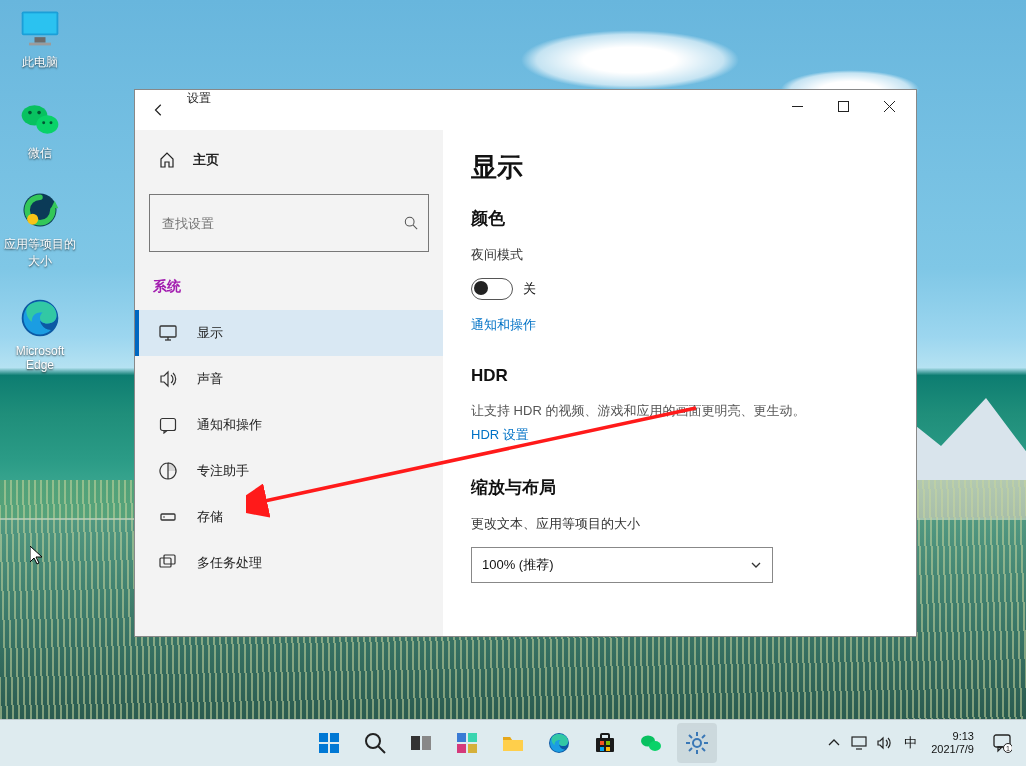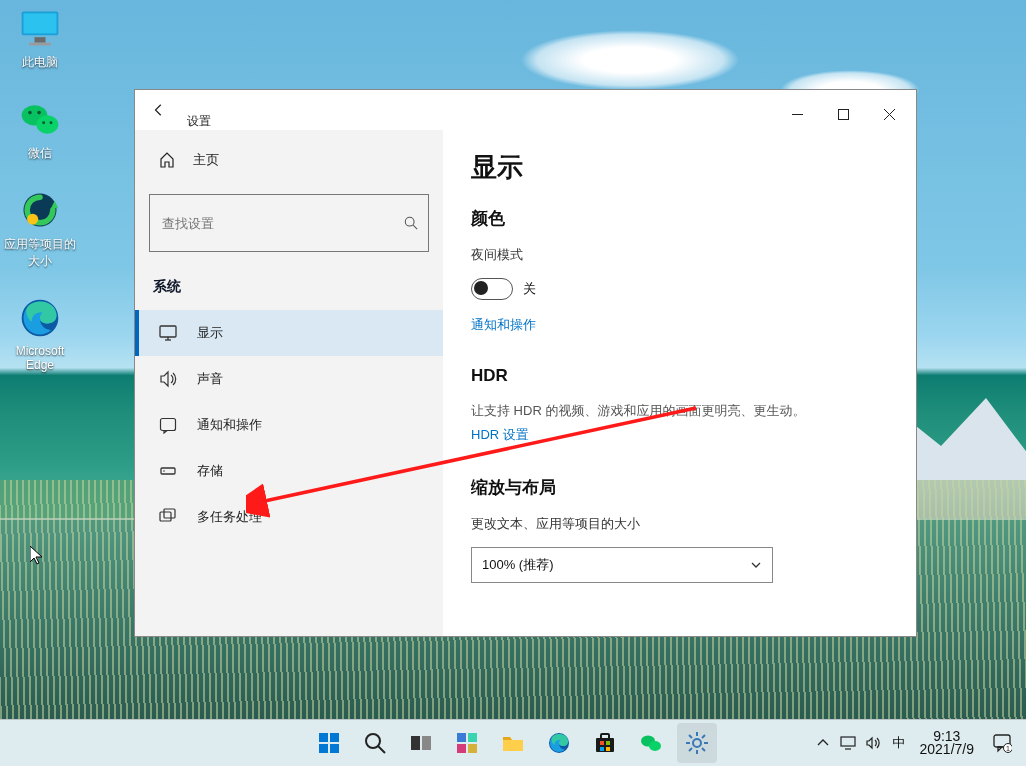--- a/index.html
+++ b/index.html
@@ -32,35 +32,35 @@
   .desk-icons{position:absolute;left:0;top:6px;}
   .di{width:80px;text-align:center;color:#fff;text-shadow:0 1px 2px rgba(0,0,0,.8);font-size:12px;margin-bottom:26px;}
   .di .ico{width:44px;height:44px;margin:0 auto 4px;display:flex;align-items:center;justify-content:center;}
   .di .ico svg{width:44px;height:44px;}
   
   .window{
     position:absolute;left:134px;top:89px;width:781px;height:546px;
     background:#fff;border:1px solid #888;
     display:flex;flex-direction:column;
   }
-  .titlebar{height:40px;display:flex;align-items:flex-end;padding:0 4px;}
+  .titlebar{height:40px;display:flex;align-items:flex-start;padding:0 4px;}
   .back-btn{width:40px;height:40px;display:flex;align-items:center;justify-content:center;cursor:pointer;}
   .title{margin-left:8px;font-size:12px;color:#222;}
   .win-controls{margin-left:auto;display:flex;}
   .wc{width:46px;height:32px;display:flex;align-items:center;justify-content:center;cursor:pointer;}
   .wc svg{width:11px;height:11px;}
   .body{flex:1;display:flex;overflow:hidden;}
   
   .sidebar{width:308px;background:#f3f3f3;padding:0 0 0 0;display:flex;flex-direction:column;}
-  .home{display:flex;align-items:center;height:40px;padding-left:24px;font-size:13px;color:#222;margin-top:10px;}
+  .home{display:flex;align-items:center;height:40px;padding-left:24px;font-size:13px;color:#222;margin-top:10px;font-weight:bold;}
   .home svg{width:16px;height:16px;margin-right:18px;}
   .search{margin:14px 14px 6px 14px;height:34px;border:1px solid #777;display:flex;align-items:center;padding:11px 10px;color:#666;background:#f3f3f3;}
   .search input{flex:1;border:none;outline:none;background:transparent;font-size:13px;color:#333;font-family:inherit;}
   .search svg{width:14px;height:14px;color:#555;}
-  .cat{padding:20px 0 10px 18px;font-size:14px;font-weight:600;color:#0f172a;}
+  .cat{padding:20px 0 10px 18px;font-size:14px;font-weight:600;color:#a21caf;}
   .navlist{margin-top:4px;}
   .navitem{display:flex;align-items:center;height:46px;padding-left:24px;font-size:13px;color:#222;cursor:pointer;position:relative;}
   .navitem.active{background:#d9e8f3;}
   .navitem.active::before{content:"";position:absolute;left:0;top:0;bottom:0;width:4px;background:#0067c0;}
   .navitem .ni-ico{width:18px;height:18px;margin-right:20px;display:flex;align-items:center;justify-content:center;color:#333;}
   .navitem .ni-ico svg{width:18px;height:18px;}
   
   .content{flex:1;padding:20px 28px 0 28px;overflow:auto;}
   .content h1{font-size:26px;font-weight:600;margin:0 0 22px;}
   .section-title{font-size:17px;font-weight:600;margin:8px 0 16px;}
@@ -81,21 +81,21 @@
     background:rgba(234,240,246,.92);backdrop-filter:blur(4px);
     display:flex;align-items:center;border-top:1px solid rgba(0,0,0,.15);
   }
   .tb-center{position:absolute;left:50%;transform:translateX(-50%);display:flex;gap:6px;}
   .tb-ico{width:40px;height:40px;display:flex;align-items:center;justify-content:center;border-radius:4px;cursor:pointer;}
   .tb-ico svg,.tb-ico .sq{width:24px;height:24px;}
   .tb-right{position:absolute;right:6px;display:flex;align-items:center;gap:2px;height:100%;}
   .tray{display:flex;align-items:center;gap:9px;padding:0 6px;}
   .tray svg{width:16px;height:16px;color:#222;}
   .ime{font-size:13px;padding:0 4px;}
-  .clock{font-size:14px;line-height:13px;text-align:center;padding:0 8px;}
+  .clock{font-size:11px;line-height:13px;text-align:right;padding:0 8px;}
   .notif{width:36px;height:36px;display:flex;align-items:center;justify-content:center;cursor:pointer;}
   .notif svg{width:20px;height:20px;}
   .cursor{position:absolute;left:30px;top:546px;pointer-events:none;}
 </style>
 </head>
 <body>
 
 <div class="desktop">
   <div class="cloud c1"></div>
   <div class="cloud c2"></div>
@@ -217,20 +217,29 @@
             <span>声音</span>
           </div>
           <div class="navitem">
             <span class="ni-ico">
                 <svg viewBox="0 0 18 18">
                   <rect x="1.5" y="2.5" width="15" height="12" rx="2" fill="none" stroke="currentColor" stroke-width="1.2"></rect>
                   <polygon points="5,14.5 5,17 8,14.5" fill="none" stroke="currentColor" stroke-width="1.2"></polygon>
                 </svg>
               </span>
             <span>通知和操作</span>
+          </div>
+          <div class="navitem">
+            <span class="ni-ico">
+                <svg viewBox="0 0 18 18">
+                  <path d="M9 1 a8 8 0 1 0 0.01 0 M9 1 a8 8 0 0 1 0 16 Z" fill="none" stroke="currentColor" stroke-width="1.2"></path>
+                  <path d="M9 1 A8 8 0 0 1 17 9 L9 9 Z" fill="currentColor" opacity=".15"></path>
+                </svg>
+              </span>
+            <span>专注助手</span>
           </div>
           <div class="navitem">
             <span class="ni-ico">
                 <svg viewBox="0 0 18 18">
                   <rect x="2" y="6" width="14" height="6" rx="1" fill="none" stroke="currentColor" stroke-width="1.3"></rect>
                   <circle cx="5" cy="9" r="0.8" fill="currentColor"></circle>
                 </svg>
               </span>
             <span>存储</span>
           </div>

